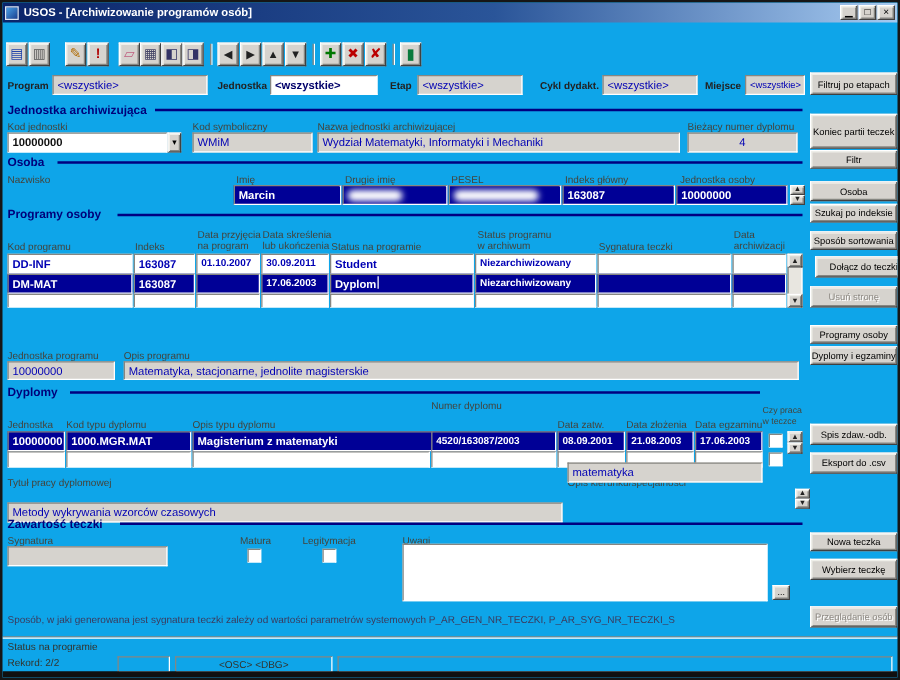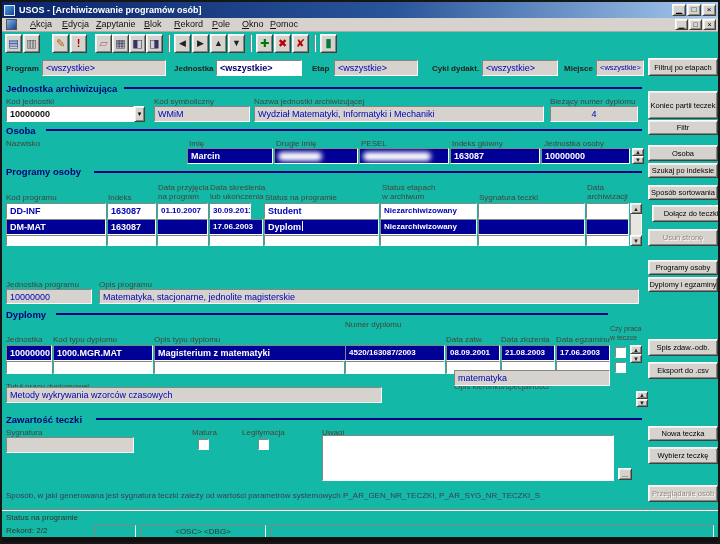--- a/index.html
+++ b/index.html
@@ -1,17 +1,17 @@
 <!DOCTYPE html>
 <html><head>
 <meta charset="utf-8">
 <style>
   html,body{margin:0;padding:0;background:#6b6b6b;}
   *{box-sizing:border-box;font-family:"Liberation Sans","DejaVu Sans",sans-serif;}
-  .screen{position:relative;width:720px;height:544px;background:#14b8a6;border:2px solid #161616;overflow:hidden;}
+  .screen{position:relative;width:720px;height:544px;background:#0ea5e9;border:2px solid #161616;overflow:hidden;}
   .bottom-strip{position:absolute;left:0;right:0;bottom:0;height:5px;background:#101010;}
 
   
   .raised{background:#d6d3ce;border:1px solid;border-color:#fff #404040 #404040 #fff;
           box-shadow:inset 1px 1px 0 #efefe9, inset -1px -1px 0 #868681;}
   .sunken{border:1px solid;border-color:#868681 #fff #fff #868681;}
 
   
   .titlebar{position:absolute;left:0;top:0;width:716px;height:16px;
             background:linear-gradient(90deg,#0a246a 0%,#2a5599 55%,#a6caf0 100%);
@@ -69,36 +69,20 @@
   <div class="titlebar">
     <div class="appicon"></div>
     <div class="title-text">USOS - [Archiwizowanie programów osób]</div>
   </div>
   <div class="winbtns">
     <div class="winbtn raised">▁</div>
     <div class="winbtn raised">□</div>
     <div class="winbtn raised">×</div>
   </div>
 
-  <div class="menubar">
-    <div class="mdi-icon"></div>
-    <div class="menu-item" style="left:28px">Akcja</div>
-    <div class="menu-item" style="left:60px">Edycja</div>
-    <div class="menu-item" style="left:94px">Zapytanie</div>
-    <div class="menu-item" style="left:142px">Blok</div>
-    <div class="menu-item" style="left:172px">Rekord</div>
-    <div class="menu-item" style="left:210px">Pole</div>
-    <div class="menu-item" style="left:240px">Okno</div>
-    <div class="menu-item" style="left:268px">Pomoc</div>
-    <div class="mdibtns">
-      <div class="mdibtn raised">▁</div>
-      <div class="mdibtn raised">□</div>
-      <div class="mdibtn raised">×</div>
-    </div>
-  </div>
 
   <div class="toolbar">
     <div class="tbtn raised ic-save" style="left:3px">▤</div>
     <div class="tbtn raised ic-print" style="left:21px">▥</div>
     <div class="tbtn raised ic-pencil" style="left:50px">✎</div>
     <div class="tbtn raised ic-excl" style="left:68px">!</div>
     <div class="tbtn raised ic-eraser" style="left:93px">▱</div>
     <div class="tbtn raised ic-cal" style="left:110px">▦</div>
     <div class="tbtn raised ic-chart" style="left:127px">◧</div>
     <div class="tbtn raised ic-chart" style="left:144px">◨</div>
@@ -165,34 +149,34 @@
   <div class="lbl" style="left:156px;top:181px">
     <div>Data przyjęcia</div>
     <div>na program</div>
   </div>
   <div class="lbl" style="left:208px;top:181px">
     <div>Data skreślenia</div>
     <div>lub ukończenia</div>
   </div>
   <div class="lbl" style="left:263px;top:191px">Status na programie</div>
   <div class="lbl" style="left:380px;top:181px">
-    <div>Status etapach</div>
+    <div>Status programu</div>
     <div>w archiwum</div>
   </div>
   <div class="lbl" style="left:477px;top:191px">Sygnatura teczki</div>
   <div class="lbl" style="left:585px;top:181px">
     <div>Data</div>
     <div>archiwizacji</div>
   </div>
 
   <div>
     <div class="fld sunken rowwhite" style="left:4px;top:201px;width:100px">DD-INF</div>
     <div class="fld sunken rowwhite" style="left:105px;top:201px;width:49px">163087</div>
     <div class="fld sunken rowwhite" style="left:155px;top:201px;width:51px;font-size:8px">01.10.2007</div>
-    <div class="fld sunken rowwhite" style="left:207px;top:201px;width:42px;font-size:8px">30.09.2011</div>
+    <div class="fld sunken rowwhite" style="left:207px;top:201px;width:54px;font-size:8px">30.09.2011</div>
     <div class="fld sunken rowwhite" style="left:262px;top:201px;width:115px">Student</div>
     <div class="fld sunken rowwhite" style="left:378px;top:201px;width:97px;font-size:8px">Niezarchiwizowany</div>
     <div class="fld sunken rowwhite" style="left:476px;top:201px;width:107px"></div>
     <div class="fld sunken rowwhite" style="left:584px;top:201px;width:43px"></div>
   </div>
 
   <div>
     <div class="fld sunken navy" style="left:4px;top:217px;width:100px">DM-MAT</div>
     <div class="fld sunken navy" style="left:105px;top:217px;width:49px">163087</div>
     <div class="fld sunken navy" style="left:155px;top:217px;width:51px;font-size:8px"></div>
@@ -255,21 +239,21 @@
     <div class="fld sunken rowwhite" style="left:444px;top:359px;width:54px;height:13px"></div>
     <div class="fld sunken rowwhite" style="left:499px;top:359px;width:54px;height:13px"></div>
     <div class="fld sunken rowwhite" style="left:554px;top:359px;width:54px;height:13px"></div>
   </div>
   <div class="chk sunken" style="left:613px;top:360px"></div>
   <div class="spinbtn raised" style="left:628px;top:343px;height:9px;line-height:8px">▲</div>
   <div class="spinbtn raised" style="left:628px;top:352px;height:9px;line-height:8px">▼</div>
 
   <div class="lbl" style="left:4px;top:380px">Tytuł pracy dyplomowej</div>
   <div class="lbl" style="left:452px;top:380px">Opis kierunku/specjalności</div>
-  <div class="fld sunken" style="left:4px;top:385px;width:376px">Metody wykrywania wzorców czasowych</div>
+  <div class="fld sunken" style="left:4px;top:400px;width:444px">Metody wykrywania wzorców czasowych</div>
   <div class="fld sunken" style="left:452px;top:368px;width:156px">matematyka</div>
   <div class="spinbtn raised" style="left:634px;top:389px;height:8px">▲</div>
   <div class="spinbtn raised" style="left:634px;top:397px;height:8px">▼</div>
 
   <div class="sec" style="left:4px;top:412px">Zawartość teczki</div>
   <div class="secline" style="left:94px;top:416px;width:546px"></div>
   <div class="lbl" style="left:4px;top:426px">Sygnatura</div>
   <div class="fld sunken" style="left:4px;top:435px;width:128px"></div>
   <div class="lbl" style="left:190px;top:426px">Matura</div>
   <div class="chk sunken" style="left:196px;top:437px"></div>

